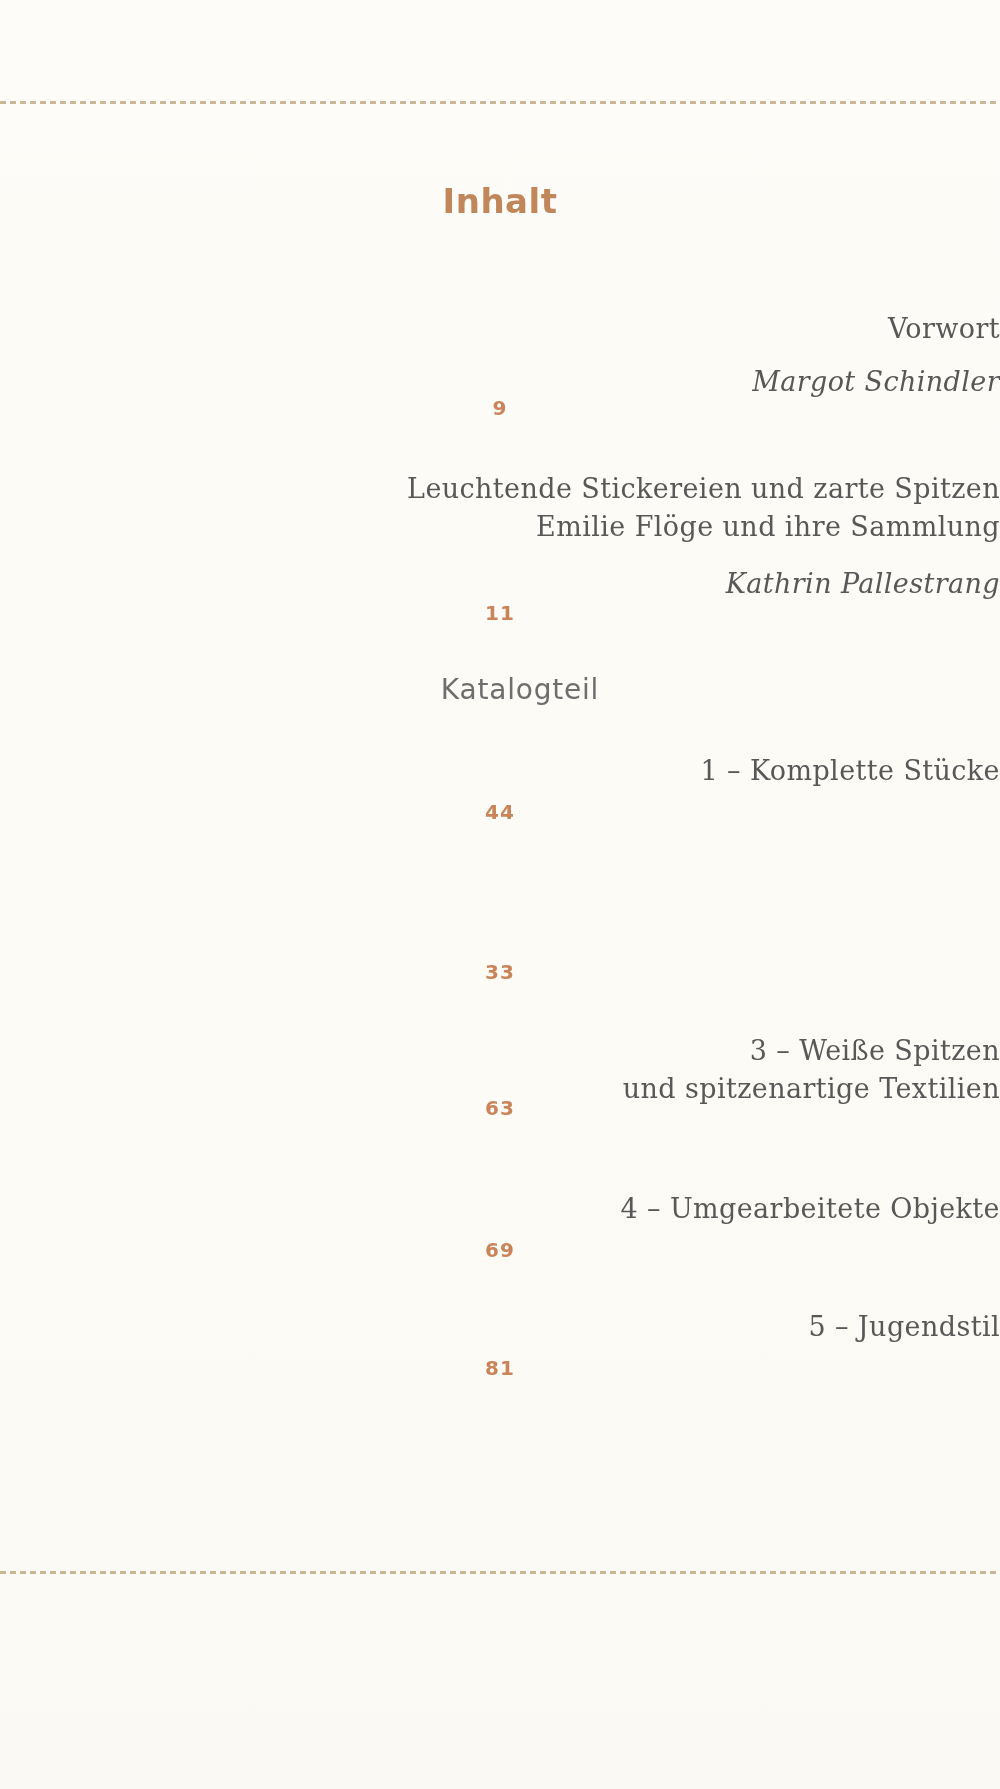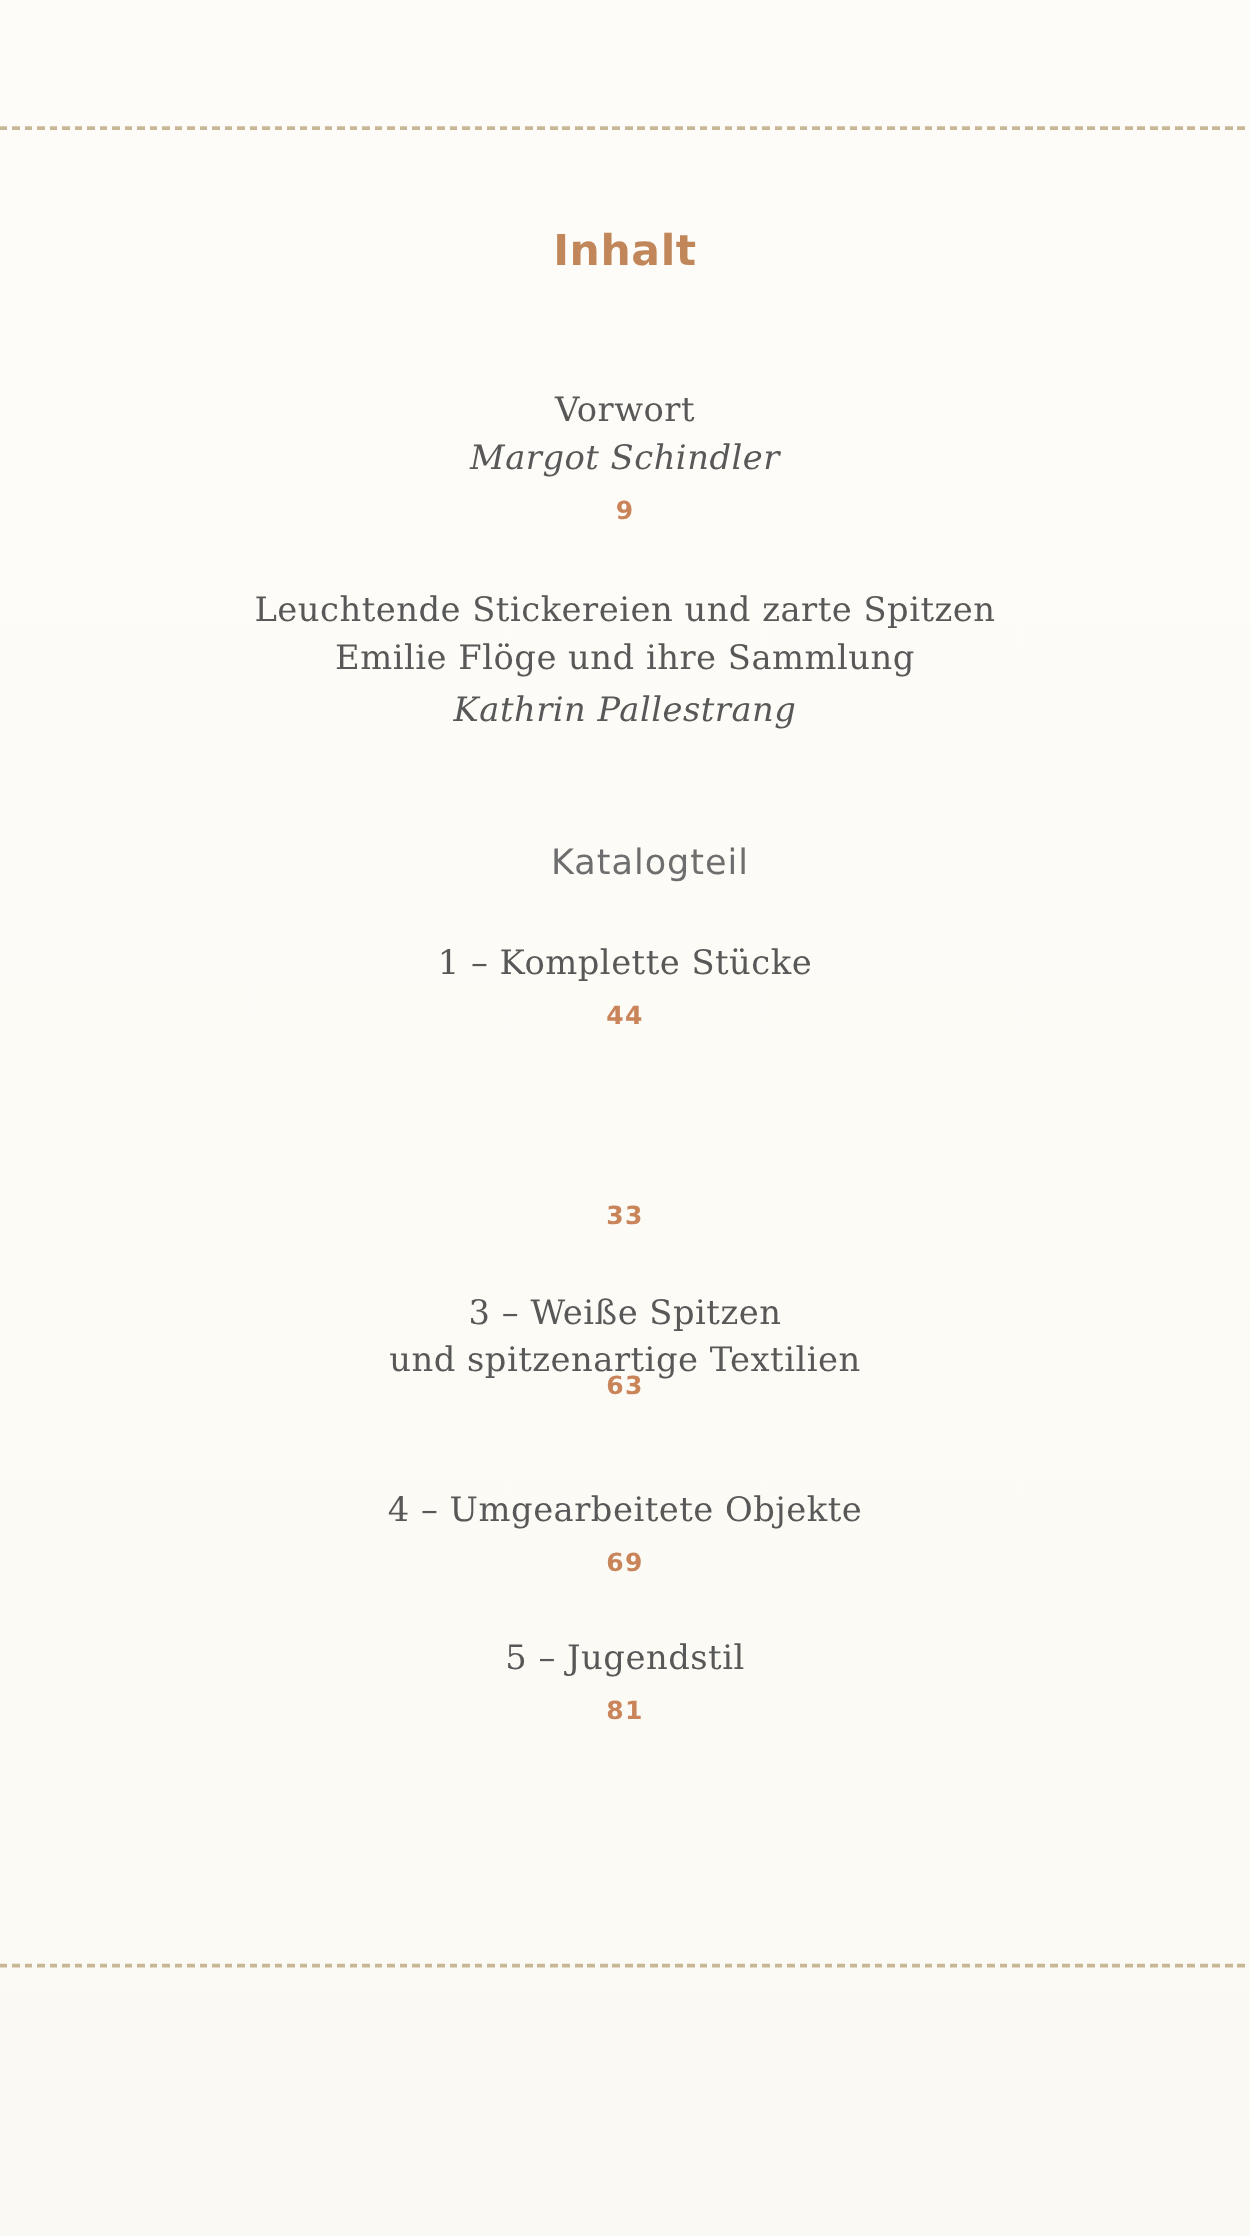--- a/index.html
+++ b/index.html
@@ -36,22 +36,23 @@
     font-family: "DejaVu Sans", "Liberation Sans", sans-serif;
     font-weight: bold;
     font-size: 34px;
     color: #c1875a;
     letter-spacing: 0.5px;
   }
   .serif {
     font-size: 27px;
     color: #585858;
     letter-spacing: 0.4px;
+    text-align: right;
   }
-  .italic { font-style: italic; }
+  .italic { font-style: italic; margin-top: 15px; }
   .pagenum {
     font-family: "DejaVu Sans", "Liberation Sans", sans-serif;
     font-weight: bold;
     font-size: 20px;
     color: #c9845a;
     letter-spacing: 1px;
   }
   .sans-heading {
     font-family: "DejaVu Sans", "Liberation Sans", sans-serif;
     font-size: 28px;
@@ -69,20 +70,21 @@
 
   <div class="row title" style="top:180px">Inhalt</div>
 
   <div class="row serif" style="top:312px">Vorwort</div>
   <div class="row serif italic" style="top:350px">Margot Schindler</div>
   <div class="row pagenum" style="top:396px">9</div>
 
   <div class="row serif" style="top:472px">Leuchtende Stickereien und zarte Spitzen</div>
   <div class="row serif italic" style="top:552px">Kathrin Pallestrang</div>
   <div class="row serif" style="top:510px">Emilie Flöge und ihre Sammlung</div>
+  <div class="row pagenum" style="top:601px">11</div>
 
   <div class="row sans-heading" style="top:672px">Katalogteil</div>
 
   <div class="row serif" style="top:754px">1 – Komplette Stücke</div>
   <div class="row pagenum" style="top:800px">44</div>
 
   <div class="row pagenum" style="top:960px">33</div>
 
   <div class="row serif" style="top:1034px">3 – Weiße Spitzen</div>
   <div class="row serif" style="top:1072px">und spitzenartige Textilien</div>

